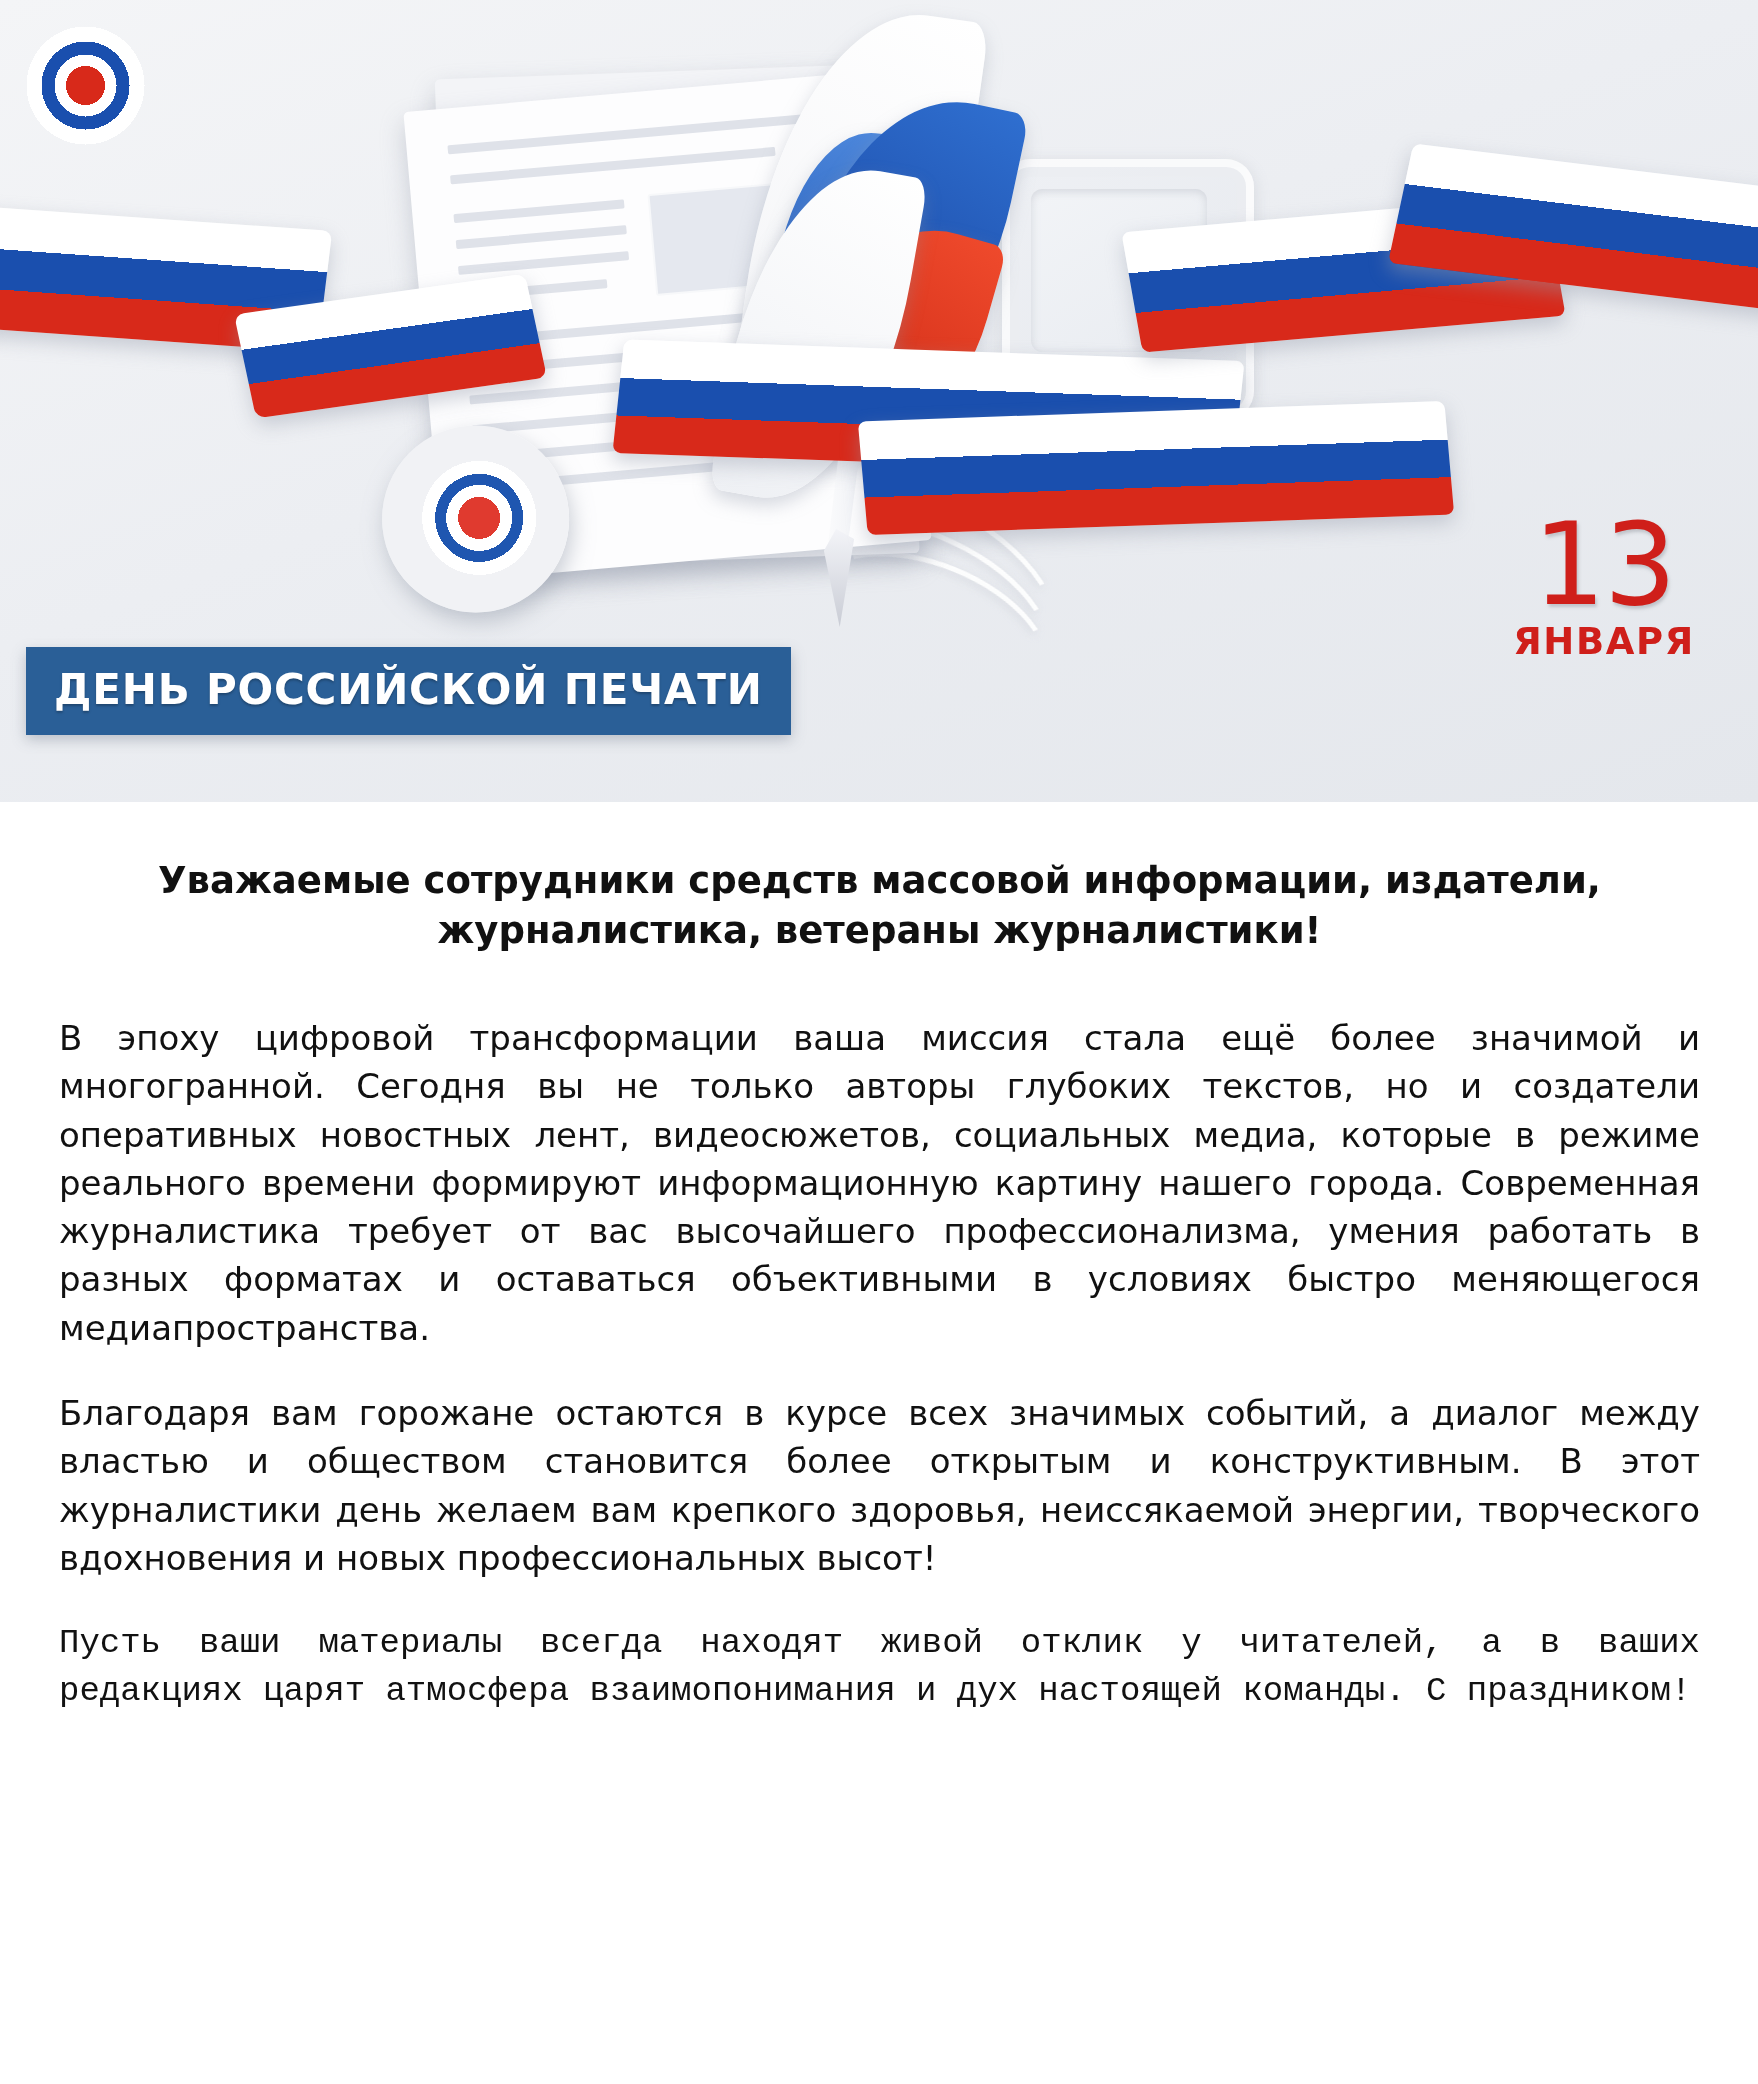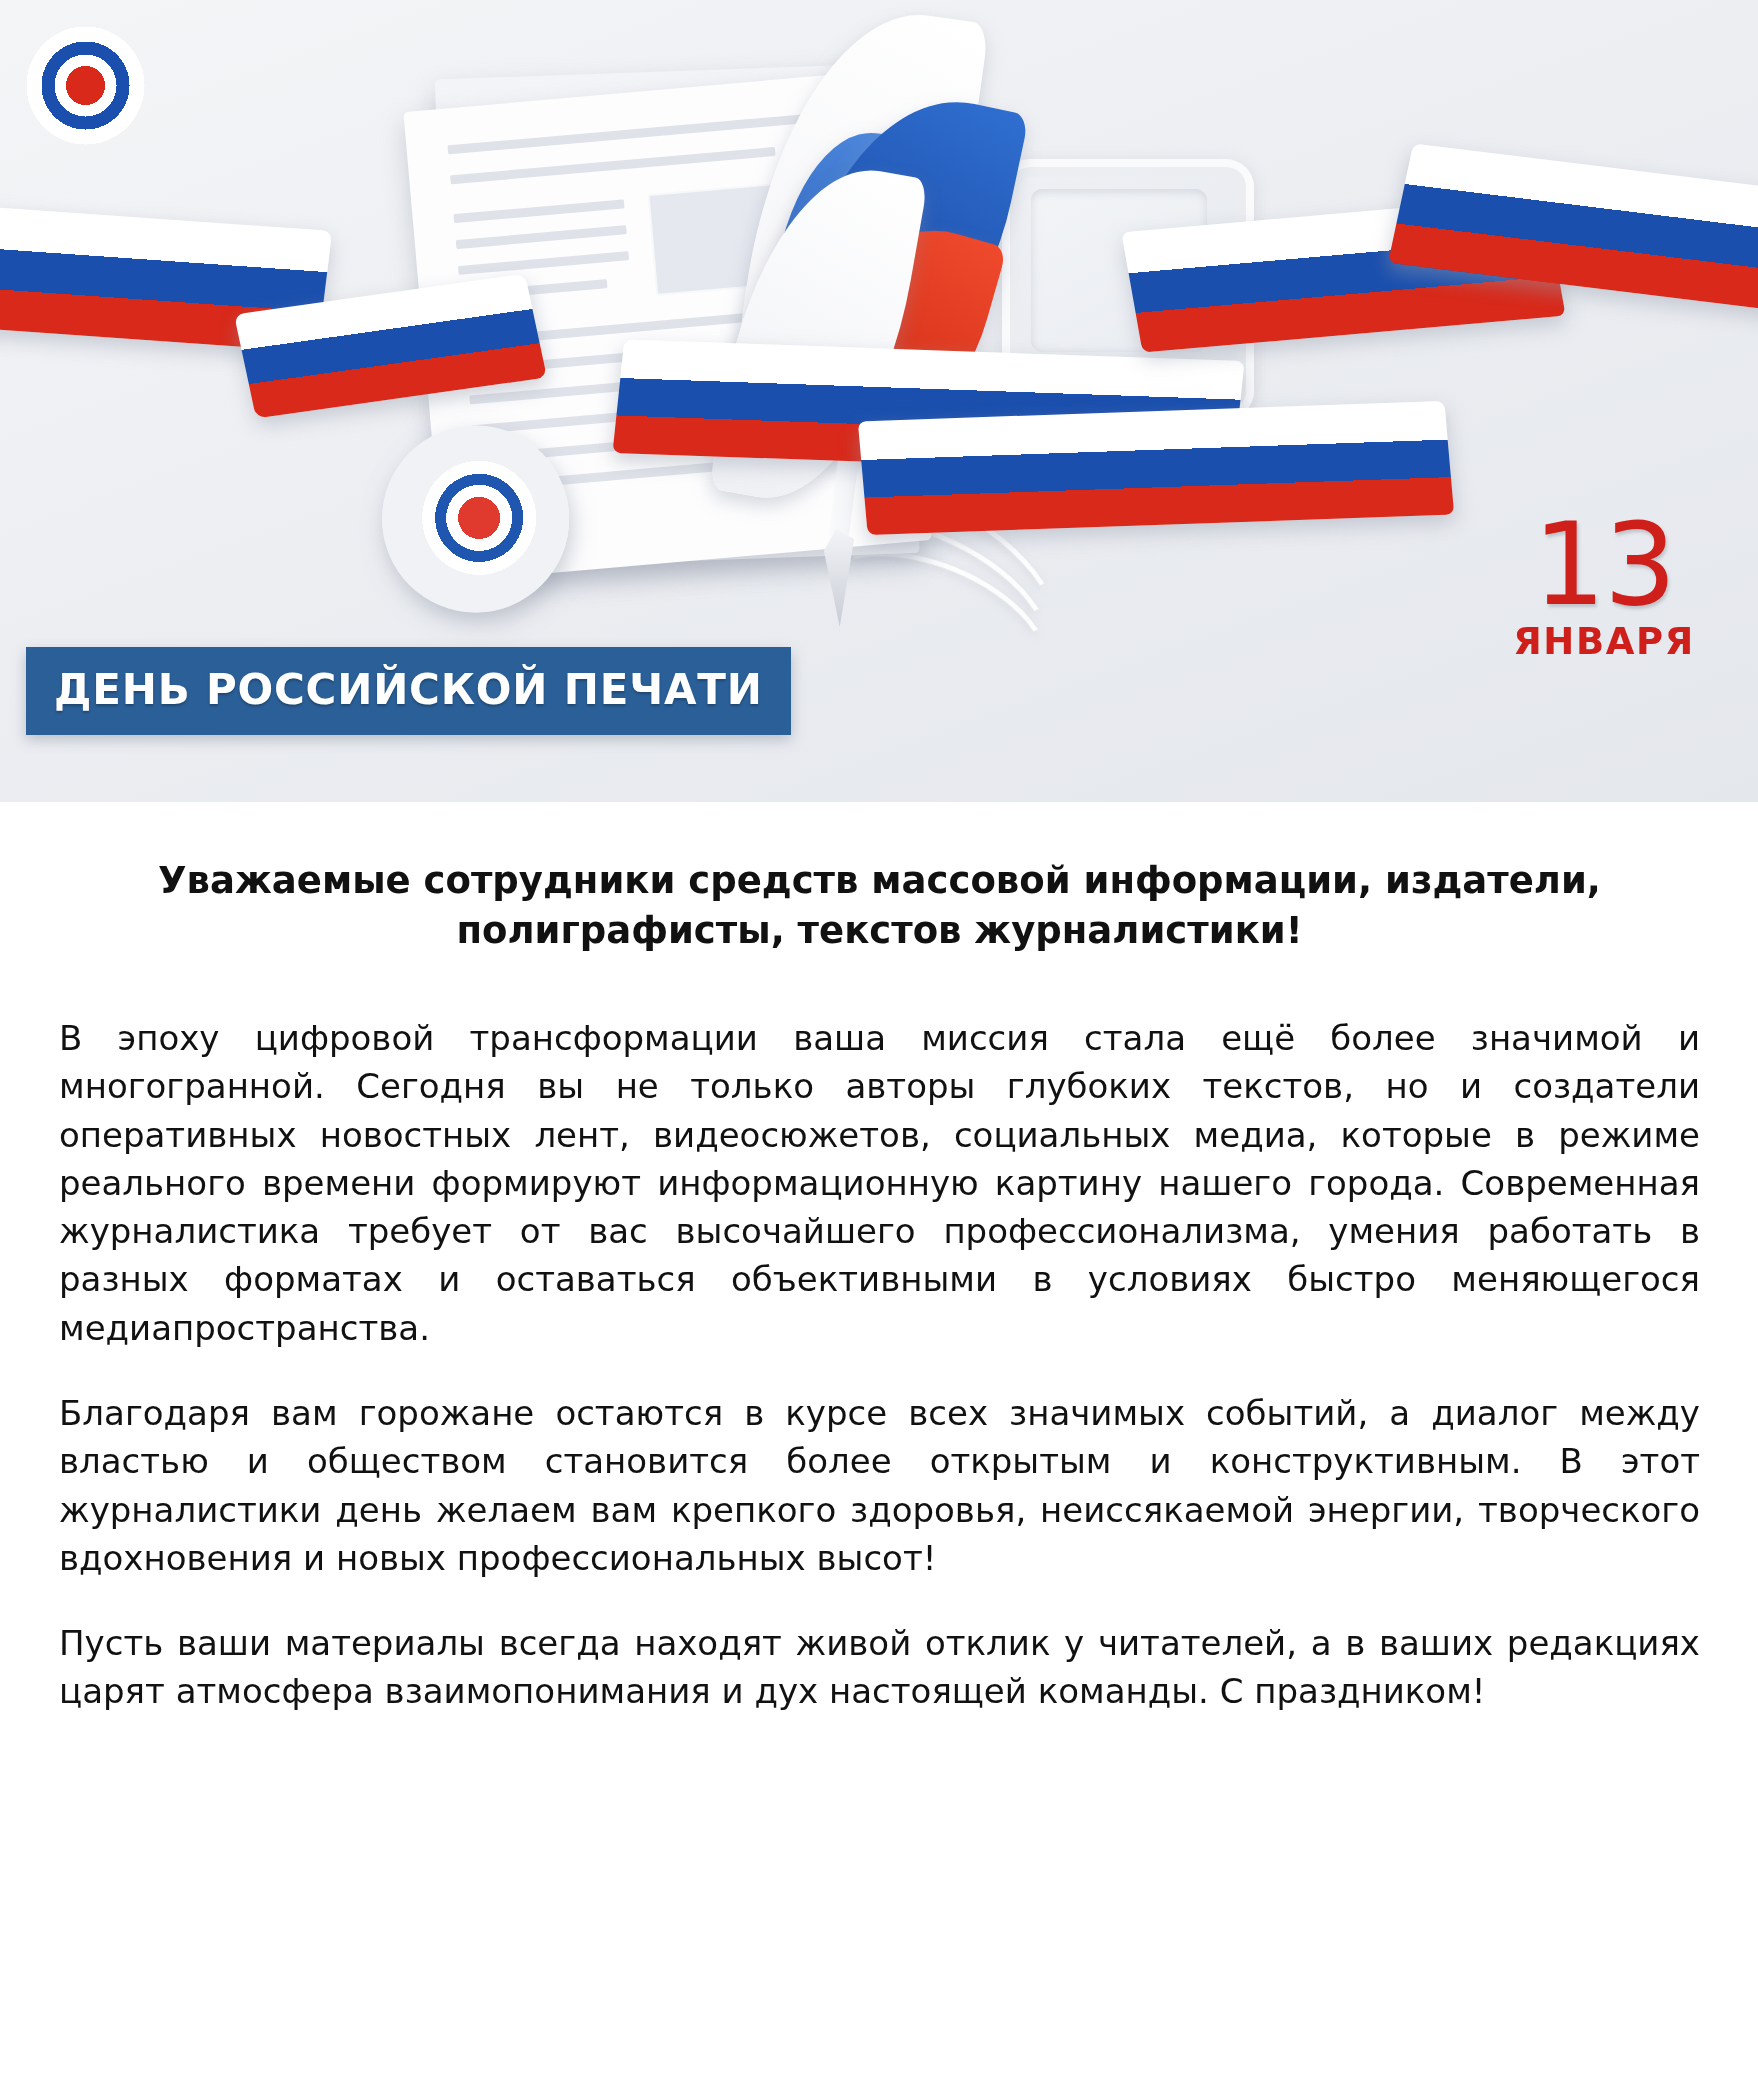--- a/index.html
+++ b/index.html
@@ -271,21 +271,21 @@
     margin: 0 33px 59px 33px;
   }
   .para {
     text-align: justify;
     font-size: 34px;
     line-height: 1.42;
     color: #111111;
     margin: 0 0 37px 0;
     hyphens: none;
   }
-  .para:last-child { margin-bottom: 14px; }
+  .para:last-child { margin-bottom: 14px; font-family: Liberation Mono, monospace; }
 </style>
 </head>
 <body>
 
 <div class="hero">
 
   <div class="emboss-tablet"></div>
   <div class="emboss-screen"></div>
 
   <div class="swoosh sw1"></div>
@@ -335,18 +335,18 @@
     <div class="title-text">ДЕНЬ РОССИЙСКОЙ ПЕЧАТИ</div>
   </div>
 
   <div class="date-block">
     <div class="date-day">13</div>
     <div class="date-month">ЯНВАРЯ</div>
   </div>
 </div>
 
 <div class="content">
-  <p class="greeting">Уважаемые сотрудники средств массовой информации, издатели, полиграфисты, текстов журналистики!</p>
+  <p class="greeting">Уважаемые сотрудники средств массовой информации, издатели, журналистика, ветераны журналистики!</p>
   <p class="para">В эпоху цифровой трансформации ваша миссия стала ещё более значимой и многогранной. Сегодня вы не только авторы глубоких текстов, но и создатели оперативных новостных лент, видеосюжетов, социальных медиа, которые в режиме реального времени формируют информационную картину нашего города. Современная журналистика требует от вас высочайшего профессионализма, умения работать в разных форматах и оставаться объективными в условиях быстро меняющегося медиапространства.</p>
   <p class="para">Благодаря вам горожане остаются в курсе всех значимых событий, а диалог между властью и обществом становится более открытым и конструктивным. В этот журналистики день желаем вам крепкого здоровья, неиссякаемой энергии, творческого вдохновения и новых профессиональных высот!</p>
   <p class="para">Пусть ваши материалы всегда находят живой отклик у читателей, а в ваших редакциях царят атмосфера взаимопонимания и дух настоящей команды. С праздником!</p>
 </div>
 
 
 </body></html>

